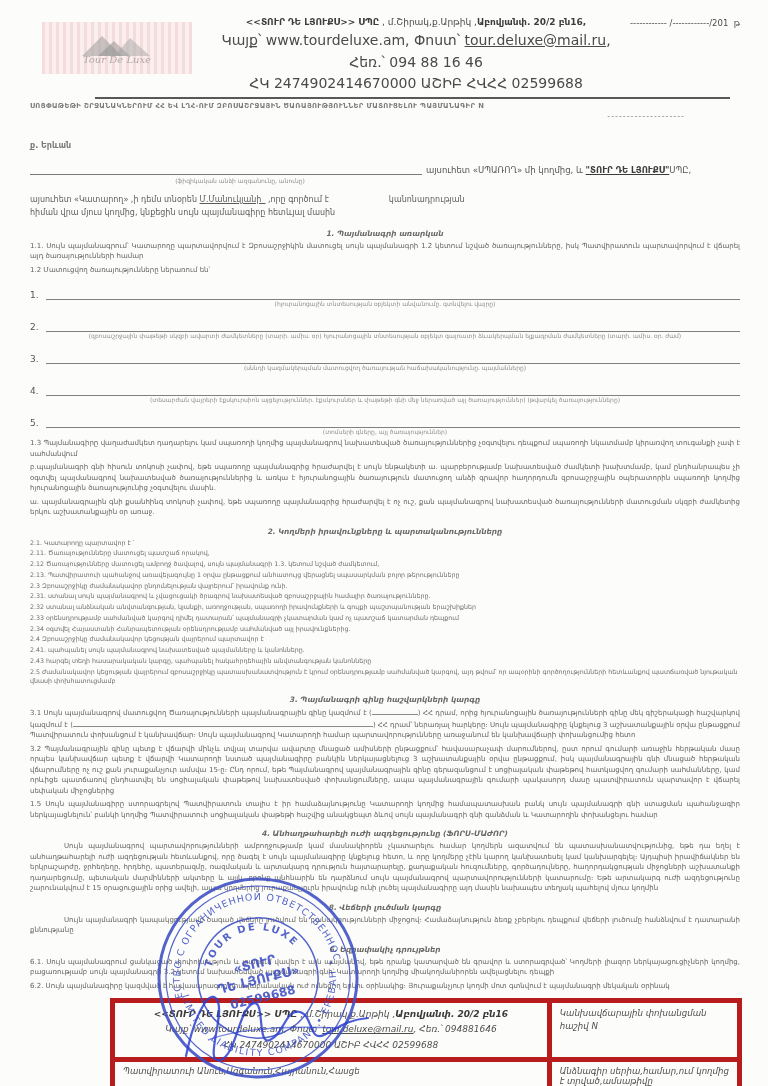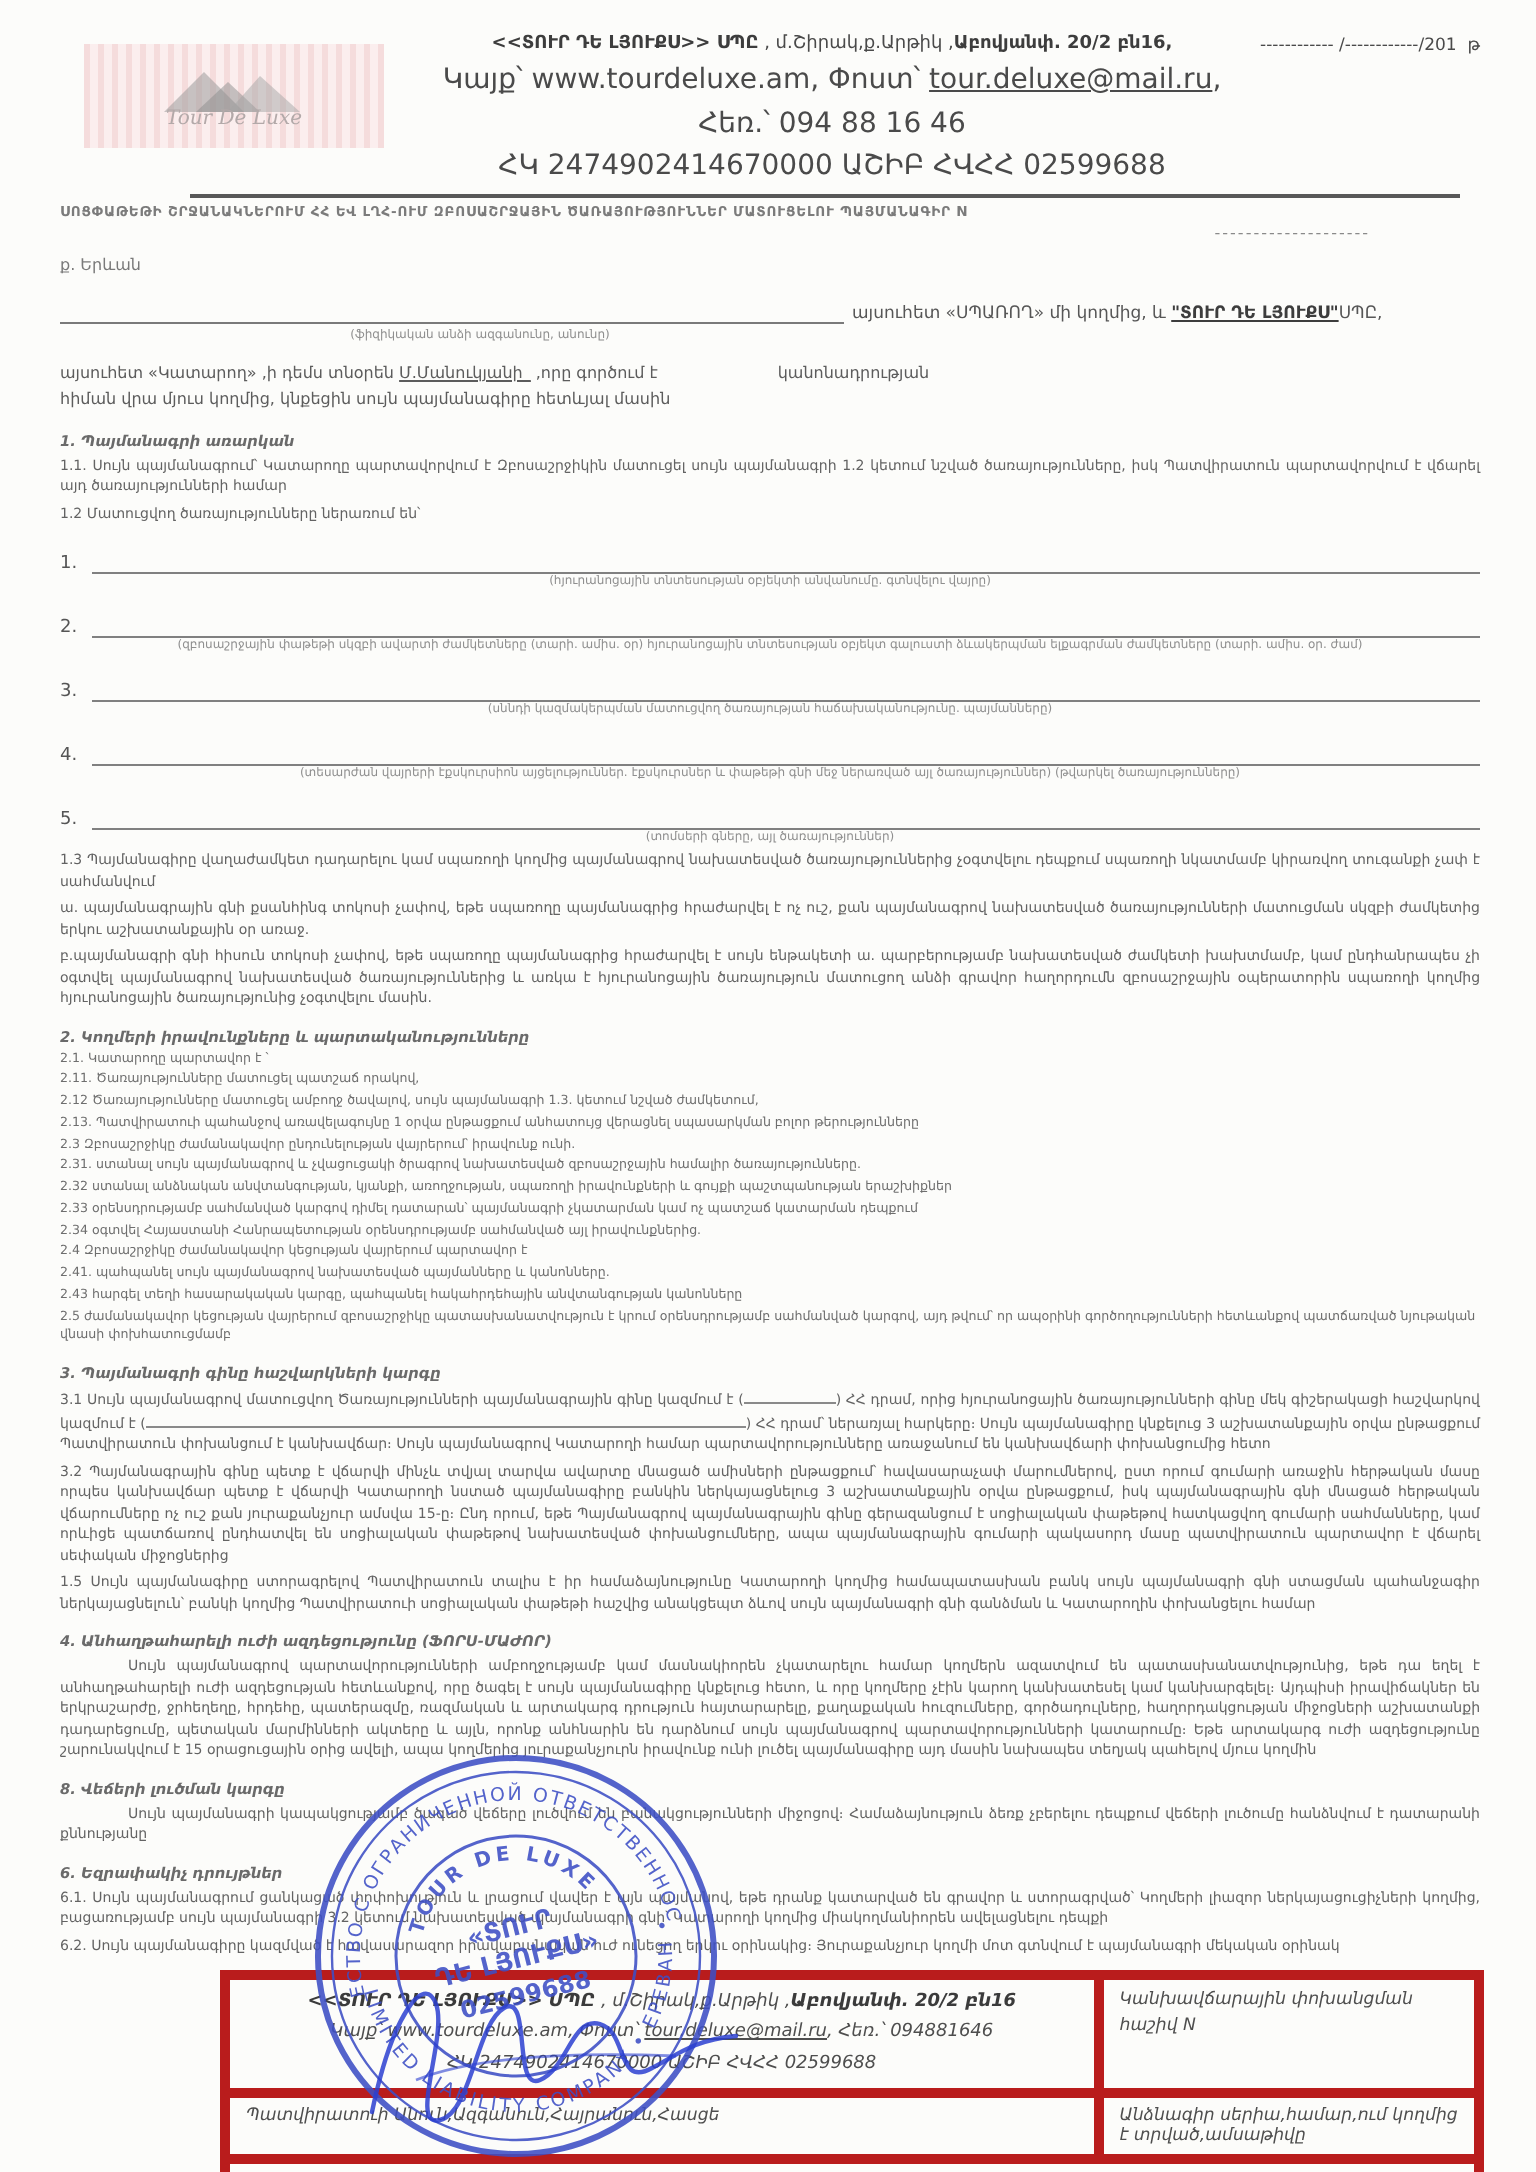--- a/index.html
+++ b/index.html
@@ -21,33 +21,33 @@
   .head-l1 .b{font-weight:bold;color:#3d3d3d;}
   .head-l2,.head-l3{font-size:14px;}
   .u{text-decoration:underline;}
   .head-date{font-size:8.5px;color:#4a4a4a;white-space:nowrap;margin-top:2px;}
   .rule{border:none;border-top:2px solid #585858;margin:2px 10px 0 65px;}
   .doc-title{
     text-align:left;font-size:6.8px;letter-spacing:.4px;color:#7b7b7b;
     margin-top:3px;font-weight:bold;
   }
   .title-n-dash{font-size:7px;color:#9a9a9a;text-align:right;margin-right:55px;margin-top:2px;}
-  .yerevan{font-size:8px;color:#7a7a7a;margin-top:7px;}
+  .yerevan{font-size:8px;color:#7a7a7a;margin-top:20px;font-weight:bold;}
   
   .fill-row{display:flex;align-items:flex-end;margin-top:14px;font-size:8.5px;color:#565656;}
   .fill{flex:1;border-bottom:1px solid #7a7a7a;height:10px;}
   .fill-text{white-space:nowrap;margin-left:4px;}
   .fill-text .bu{font-weight:bold;text-decoration:underline;color:#3d3d3d;}
   .cap{font-size:6px;color:#8f8f8f;text-align:center;}
   .cap-left{width:420px;margin-top:2px;}
   .intro-p{font-size:8px;color:#5c5c5c;margin-top:10px;line-height:1.6;}
   .intro-gap{display:inline-block;width:60px;}
   .u2{text-decoration:underline;}
   
-  .sec-h{font-size:7.4px;font-style:italic;font-weight:bold;text-align:left;color:#6a6a6a;margin-top:9px;}
+  .sec-h{font-size:7.4px;font-style:italic;font-weight:bold;text-align:center;color:#6a6a6a;margin-top:9px;}
   .p{font-size:7px;line-height:1.5;color:#636363;margin-top:3px;text-align:justify;}
   .num-row{display:flex;align-items:flex-end;font-size:9px;color:#555;margin-top:13px;}
   .num-row .n{width:16px;}
   .num-row .fill{height:11px;border-bottom:1px solid #808080;}
   .fineprint{font-size:6.3px;line-height:1.55;color:#6e6e6e;margin-top:2px;}
   .fineprint div{margin-top:1px;}
   .inline-blank{display:inline-block;border-bottom:1px solid #8a8a8a;height:7px;vertical-align:baseline;}
   .w-sm{width:46px;}
   .w-lg{width:300px;}
   .indent{text-indent:34px;}
@@ -140,22 +140,22 @@
     </div>
   <div class="cap">(տեսարժան վայրերի էքսկուրսիոն այցելություններ. էքսկուրսներ և փաթեթի գնի մեջ ներառված այլ ծառայություններ)  (թվարկել ծառայությունները)</div>
 
   <div class="num-row">
       <span class="n">5.</span>
       <div class="fill"></div>
     </div>
   <div class="cap">(տոմսերի գները, այլ ծառայություններ)</div>
 
   <div class="p">1.3 Պայմանագիրը վաղաժամկետ դադարելու կամ սպառողի կողմից պայմանագրով նախատեսված ծառայություններից չօգտվելու դեպքում սպառողի նկատմամբ կիրառվող տուգանքի չափ է սահմանվում</div>
+  <div class="p">բ.պայմանագրի գնի հիսուն տոկոսի չափով, եթե սպառողը պայմանագրից հրաժարվել է սույն ենթակետի ա. պարբերությամբ նախատեսված ժամկետի խախտմամբ, կամ ընդհանրապես չի օգտվել պայմանագրով նախատեսված ծառայություններից և առկա է հյուրանոցային ծառայություն մատուցող անձի գրավոր հաղորդումն զբոսաշրջային օպերատորին սպառողի կողմից հյուրանոցային ծառայությունից չօգտվելու մասին.</div>
   <div class="p">ա. պայմանագրային գնի քսանհինգ տոկոսի չափով, եթե սպառողը պայմանագրից հրաժարվել է ոչ ուշ, քան պայմանագրով նախատեսված ծառայությունների մատուցման սկզբի ժամկետից երկու աշխատանքային օր առաջ.</div>
-  <div class="p">բ.պայմանագրի գնի հիսուն տոկոսի չափով, եթե սպառողը պայմանագրից հրաժարվել է սույն ենթակետի ա. պարբերությամբ նախատեսված ժամկետի խախտմամբ, կամ ընդհանրապես չի օգտվել պայմանագրով նախատեսված ծառայություններից և առկա է հյուրանոցային ծառայություն մատուցող անձի գրավոր հաղորդումն զբոսաշրջային օպերատորին սպառողի կողմից հյուրանոցային ծառայությունից չօգտվելու մասին.</div>
 
   <div class="sec-h">2. Կողմերի իրավունքները և պարտականությունները</div>
   <div class="fineprint">
     <div>2.1. Կատարողը պարտավոր է ՝</div>
     <div>2.11. Ծառայությունները մատուցել պատշաճ որակով,</div>
     <div>2.12 Ծառայությունները մատուցել ամբողջ ծավալով, սույն պայմանագրի 1.3. կետում նշված ժամկետում,</div>
     <div>2.13. Պատվիրատուի պահանջով առավելագույնը 1 օրվա ընթացքում անհատույց վերացնել սպասարկման բոլոր թերությունները</div>
     <div>2.3 Զբոսաշրջիկը ժամանակավոր ընդունելության վայրերում՝ իրավունք ունի.</div>
     <div>2.31. ստանալ սույն պայմանագրով և չվացուցակի ծրագրով նախատեսված զբոսաշրջային համալիր ծառայությունները.</div>
     <div>2.32 ստանալ անձնական անվտանգության, կյանքի, առողջության, սպառողի իրավունքների և գույքի պաշտպանության երաշխիքներ</div>

